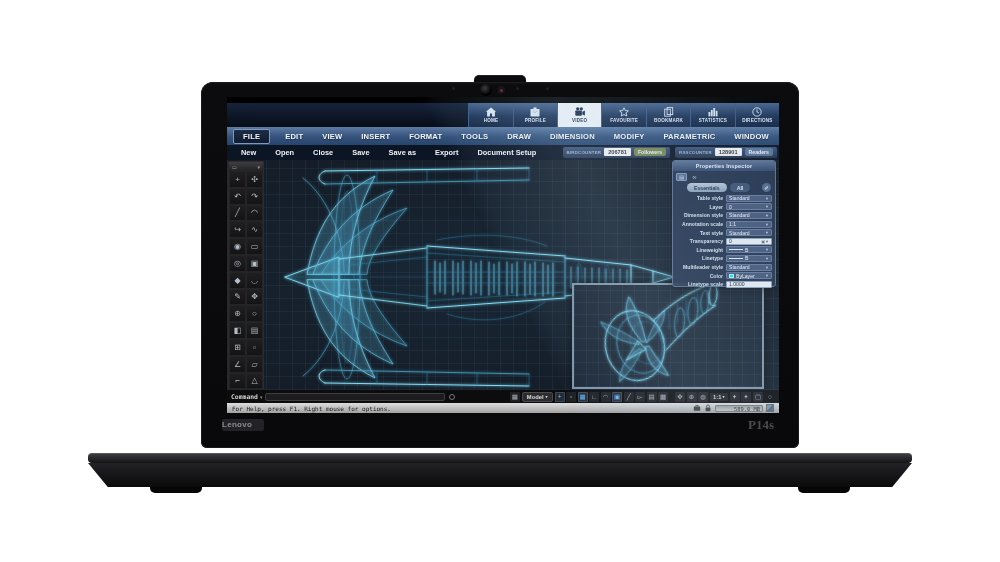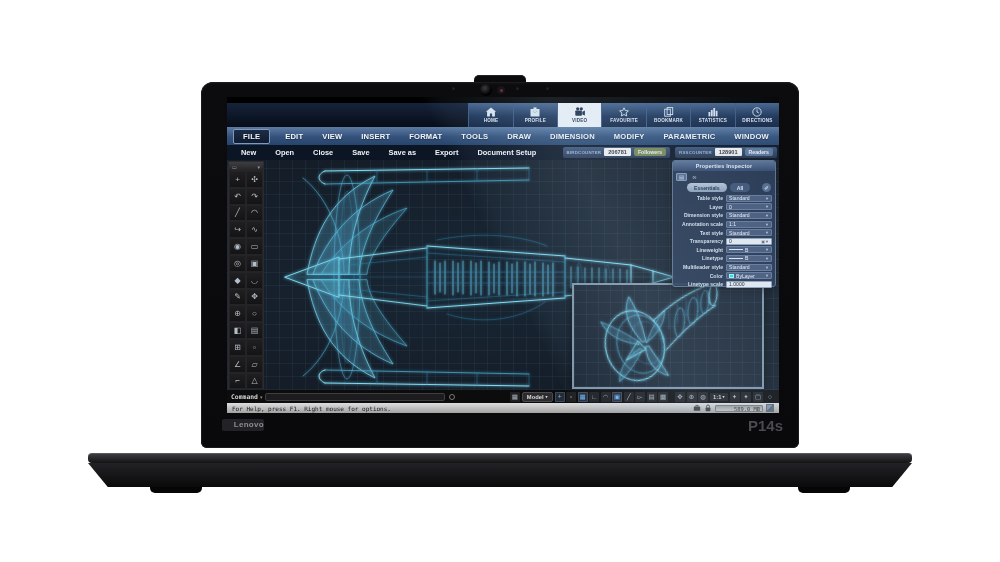--- a/index.html
+++ b/index.html
@@ -13,22 +13,22 @@
   .lid { position:absolute; left:201px; top:82px; width:598px; height:366px;
     background:linear-gradient(#0c0c0e,#09090b); border-radius:12px 12px 6px 6px;
     box-shadow:inset 0 0 0 1px #1b1b1f, inset 0 2px 3px rgba(255,255,255,.04); }
   .cam-dot { position:absolute; border-radius:50%; }
   .lens { left:480px; top:84px; width:12px; height:12px; background:radial-gradient(circle at 40% 35%, #3a3a42, #000 65%); }
   .ir   { left:497px; top:86px; width:8px; height:8px; background:#16161a; }
   .ir::after { content:""; position:absolute; left:2.5px; top:2.5px; width:3px; height:3px; border-radius:50%; background:#7e2b2b; }
   .mic  { width:3px; height:3px; background:#1f1f24; }
   .screen { position:absolute; left:227px; top:97px; width:552px; height:316px; background:#000; overflow:hidden; }
   .bezel-logo { position:absolute; left:222px; top:419px; width:42px; height:12px; background:#232327;
-    border-radius:2px; color:#8b8b90; font-size:8px; font-weight:bold; text-align:right; line-height:12px; letter-spacing:.3px; }
-  .bezel-model { position:absolute; left:748px; top:417px; color:#4a4a50; font-size:15px; font-weight:bold; }
+    border-radius:2px; color:#8b8b90; font-size:8px; font-weight:bold; text-align:left; line-height:12px; letter-spacing:.3px; }
+  .bezel-model { position:absolute; left:748px; top:417px; color:#4a4a50; font-size:13px; font-weight:bold;font-family:Liberation Serif, serif; }
   .deck { position:absolute; left:88px; top:453px; width:824px; height:10px;
     background:linear-gradient(#3c3c41,#131315); border-radius:4px; border-top:1px solid #57575d; }
   .base { position:absolute; left:88px; top:463px; width:824px; height:24px;
     background:linear-gradient(#222226,#0a0a0b); clip-path:polygon(0 0,100% 0,97.6% 100%,2.4% 100%); }
   .foot { position:absolute; top:487px; width:52px; height:6px; background:#060607; border-radius:0 0 5px 5px; }
 
   
   .glare { position:absolute; inset:0; z-index:60; pointer-events:none;
     background:linear-gradient(64deg, rgba(255,255,255,0) 49%, rgba(150,190,225,.06) 52%,
       rgba(178,212,242,.16) 67%, rgba(150,185,220,.12) 84%, rgba(130,165,200,.06) 100%); }

